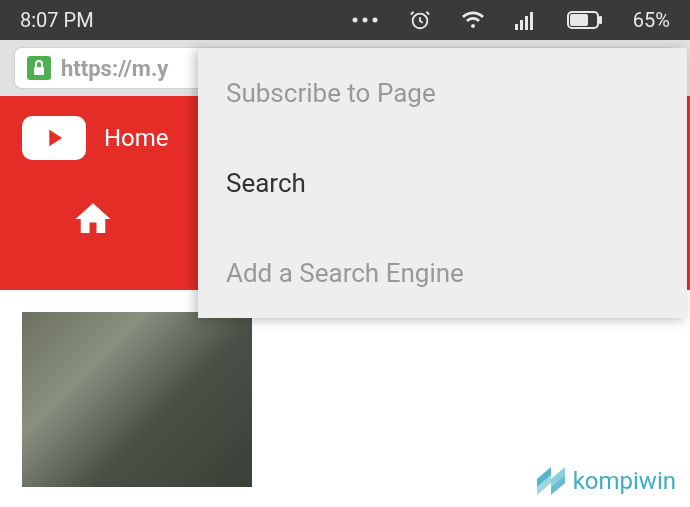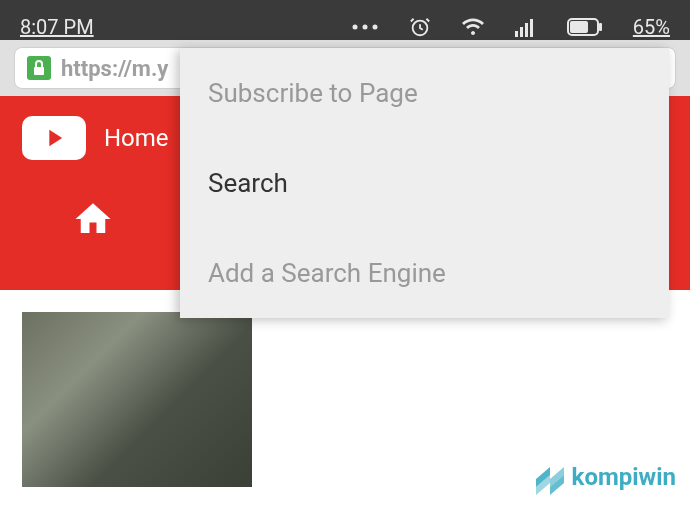--- a/index.html
+++ b/index.html
@@ -1,42 +1,42 @@
 <!DOCTYPE html>
 <html><head>
   <meta charset="utf-8">
   <style>
     * { margin: 0; padding: 0; box-sizing: border-box; }
     body { font-family: -apple-system, Roboto, Arial, sans-serif; width: 690px; height: 507px; overflow: hidden; background: #fff; position: relative; }
     
-    .status-bar { height: 40px; background: #3a3a3a; display: flex; align-items: flex-end; justify-content: space-between; padding: 1px 20px; color: #e8e8e8; font-size: 20px; text-decoration: underline; }
+    .status-bar { height: 40px; background: #3a3a3a; display: flex; align-items: center; justify-content: space-between; padding: 9px 20px; color: #e8e8e8; font-size: 20px; }
     .status-left { display: flex; align-items: center; }
     .status-right { display: flex; align-items: center; gap: 28px; }
     .status-right svg { margin-right: 2px; }
     .battery-text { font-size: 20px; }
     
     .url-bar { height: 56px; background: #e0e0e0; display: flex; align-items: center; padding: 8px 14px; }
     .url-input { background: #fff; border: 1px solid #d0d0d0; border-radius: 8px; height: 42px; display: flex; align-items: center; padding: 0 12px; width: 100%; }
     .lock-box { width: 24px; height: 24px; background: #4caf50; border-radius: 3px; display: flex; align-items: center; justify-content: center; margin-right: 10px; }
     .url-text { color: #a0a0a0; font-size: 22px; font-weight: bold; }
     
     .page-header { background: #e52d27; height: 194px; color: #fff; }
     .header-top { display: flex; align-items: center; padding: 20px 22px; gap: 18px; }
     .yt-logo { width: 64px; height: 44px; background: #fff; border-radius: 10px; display: flex; align-items: center; justify-content: center; }
     .home-text { font-size: 24px; color: #fff; }
     .header-bottom { display: flex; justify-content: flex-start; padding: 18px 0 0 72px; }
     
     .content-area { background: #fff; padding: 22px; }
     .thumbnail { width: 230px; height: 175px; background: linear-gradient(135deg, #6b7060 0%, #8a9080 30%, #4a5045 60%, #3a4035 100%); }
     
-    .dropdown-menu { position: absolute; top: 48px; right: 21px; width: 489px; background: #eeeeee; box-shadow: -3px 2px 12px rgba(0,0,0,0.25); z-index: 10; border-radius: 2px 2px 0 0; }
+    .dropdown-menu { position: absolute; top: 48px; right: 3px; width: 489px; background: #eeeeee; box-shadow: -3px 2px 12px rgba(0,0,0,0.25); z-index: 10; border-radius: 2px 2px 0 0; }
     .menu-item { padding: 30px 28px; font-size: 26px; color: #333; }
     .menu-item.disabled { color: #999; }
     
-    .watermark { position: absolute; bottom: 12px; right: 14px; display: flex; align-items: flex-start; gap: 6px; color: #3eadc4; font-size: 24px; font-weight: 700; z-index: 20; }
+    .watermark { position: absolute; bottom: 12px; right: 14px; display: flex; align-items: flex-end; gap: 6px; color: #3eadc4; font-size: 24px; font-weight: 400; z-index: 20; }
   </style>
 </head>
 <body>
 
 <div class="status-bar">
   <div class="status-left">8:07 PM</div>
   <div class="status-right">
     <svg width="28" height="8" viewBox="0 0 28 8">
         <circle cx="4" cy="4" r="2.5" fill="#e8e8e8"></circle>
         <circle cx="14" cy="4" r="2.5" fill="#e8e8e8"></circle>

